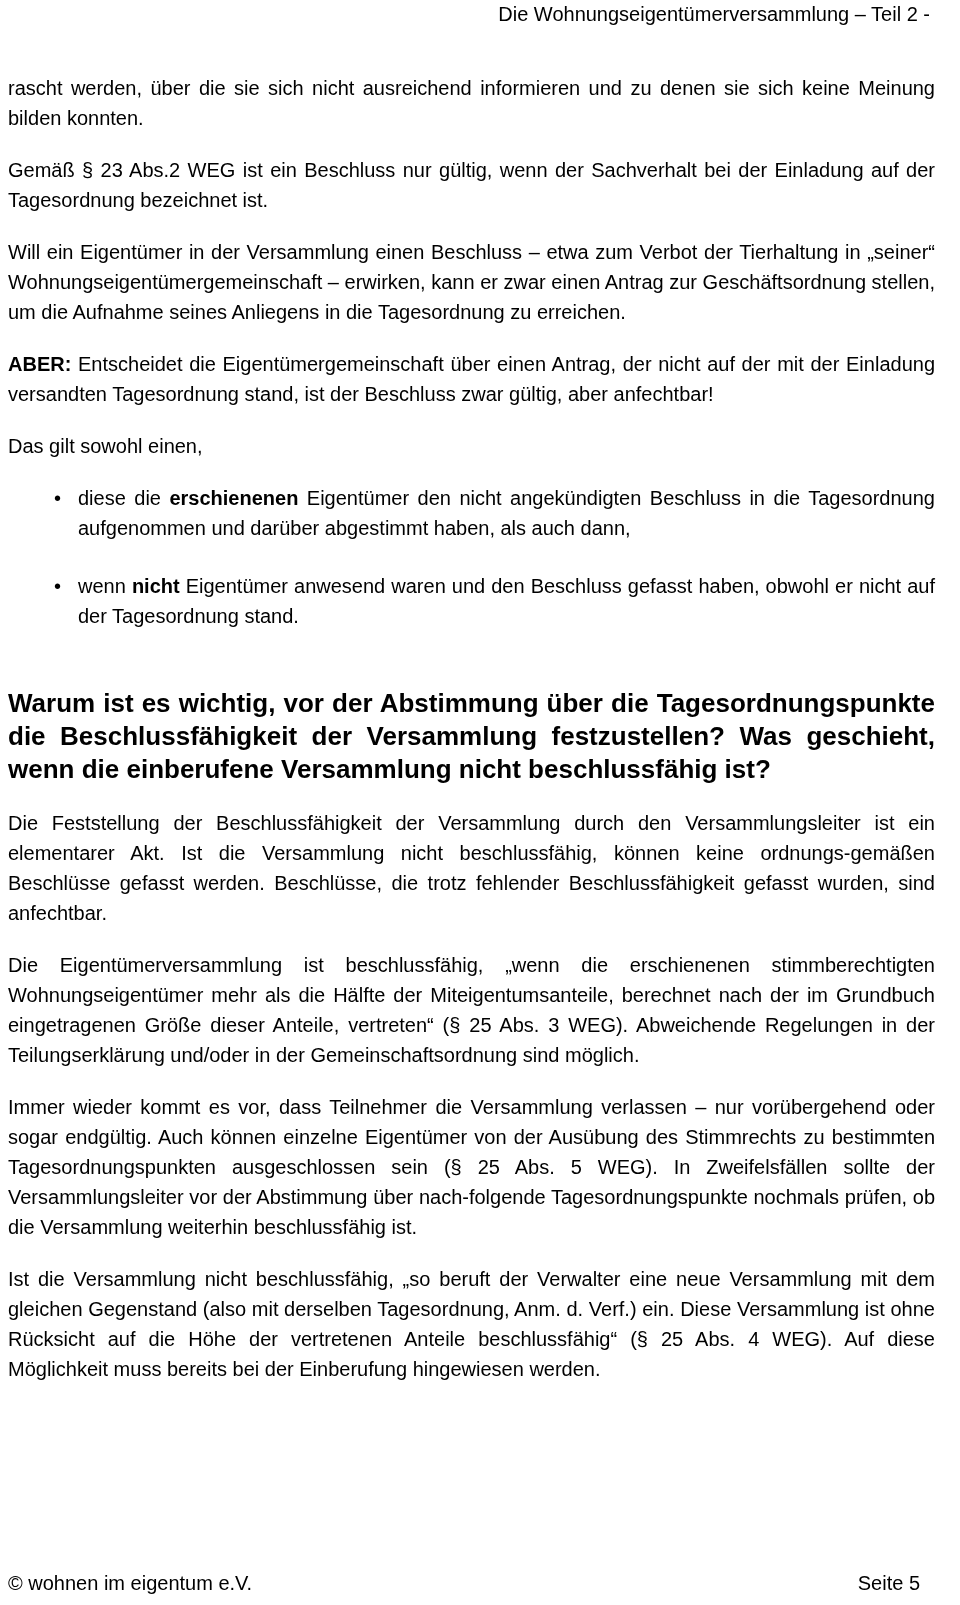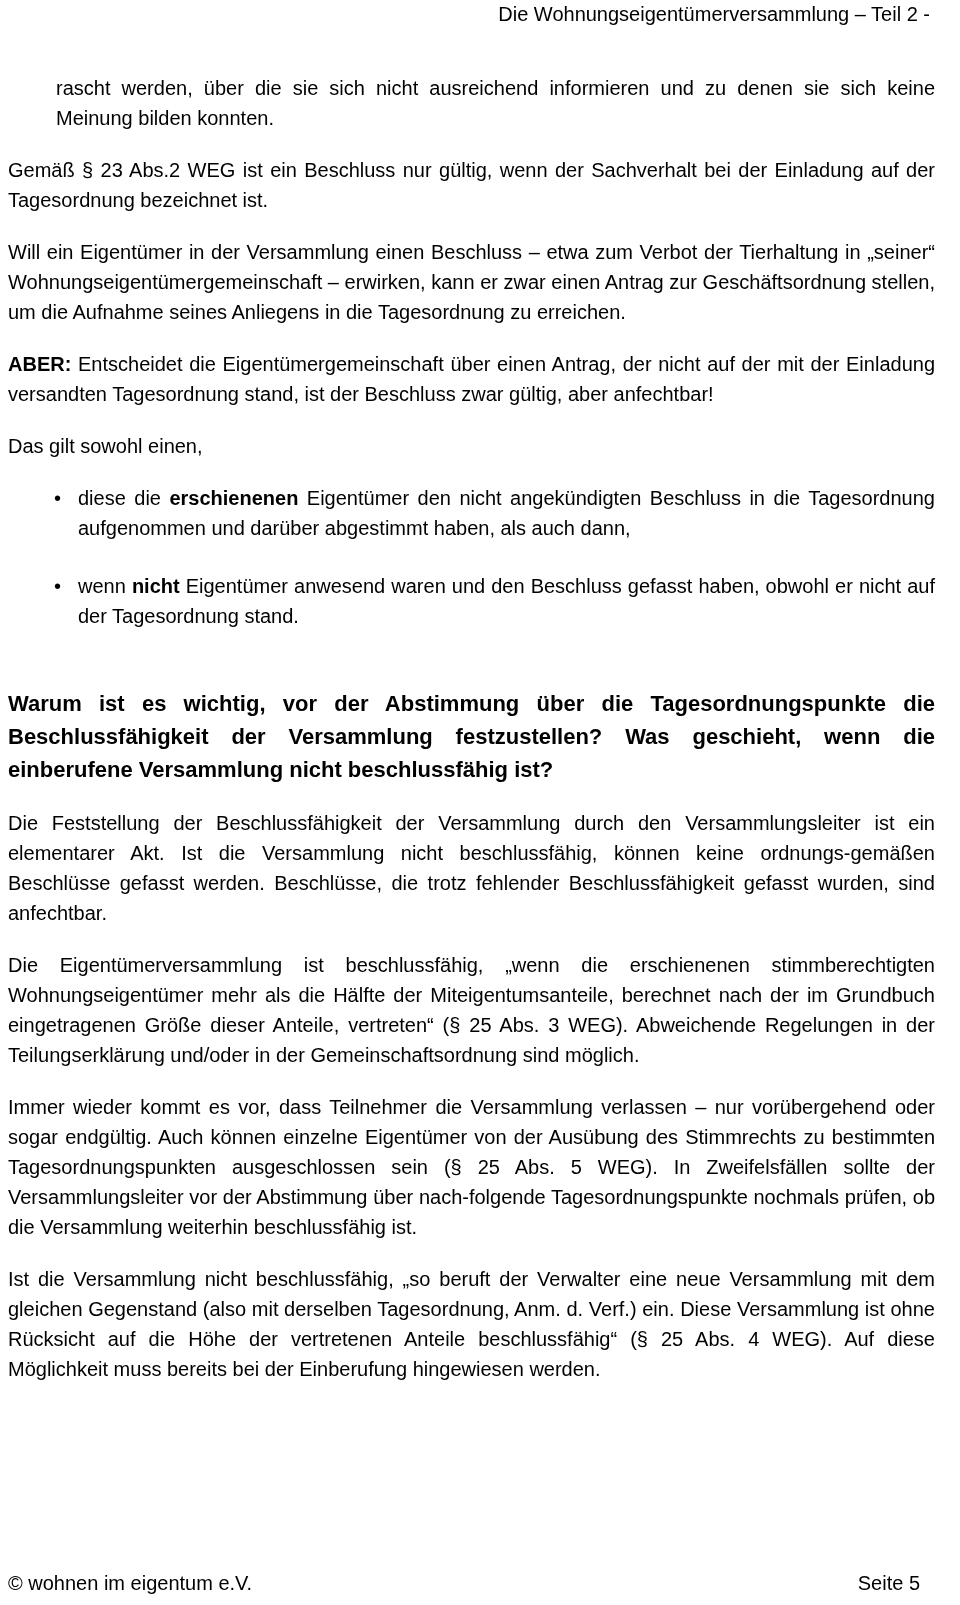--- a/index.html
+++ b/index.html
@@ -29,24 +29,23 @@
     padding: 0 25px 0 8px;
   }
   .page-body p {
     font-size: 20px;
     line-height: 30px;
     text-align: justify;
     margin: 22px 0;
   }
   .page-body p.first-para {
     margin-top: 48px;
-    margin-left: 48px;
   }
   .section-heading {
-    font-size: 22px;
+    font-size: 26px;
     line-height: 33px;
     font-weight: bold;
     text-align: justify;
     margin: 56px 0 16px 0;
   }
   ul.bullet-list {
     list-style: none;
     margin: 22px 0;
     padding: 0 0 0 70px;
   }

